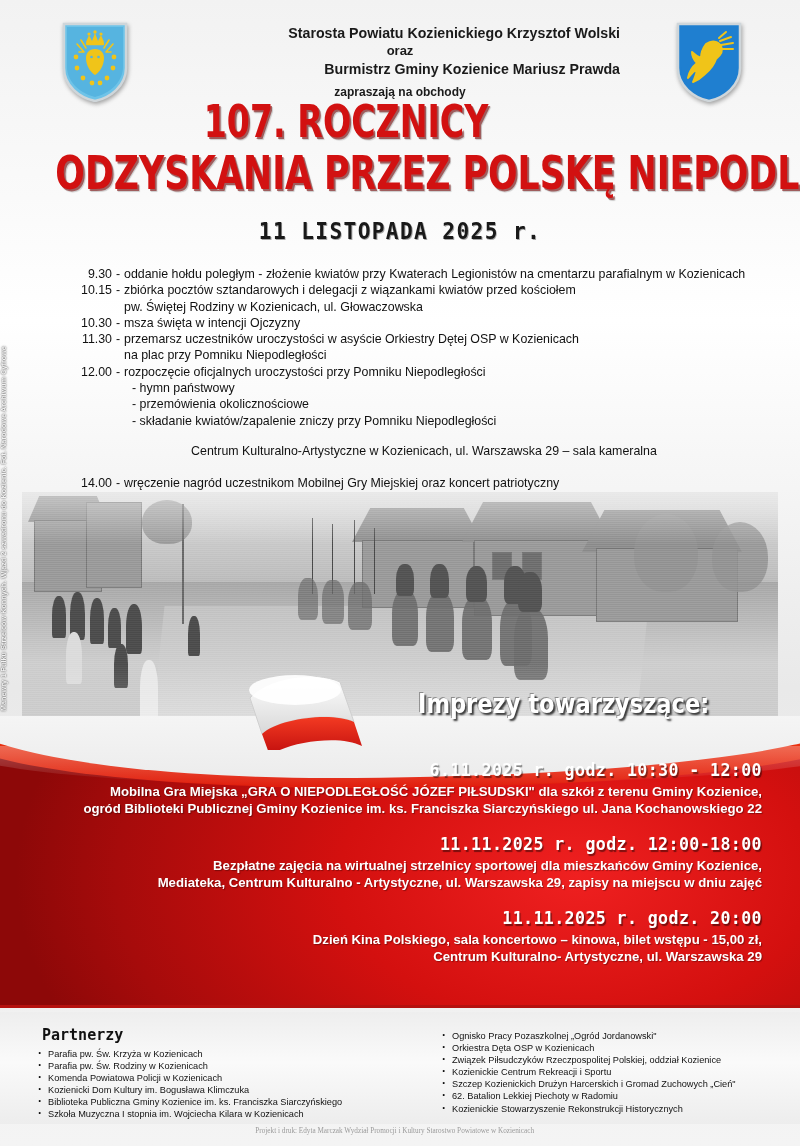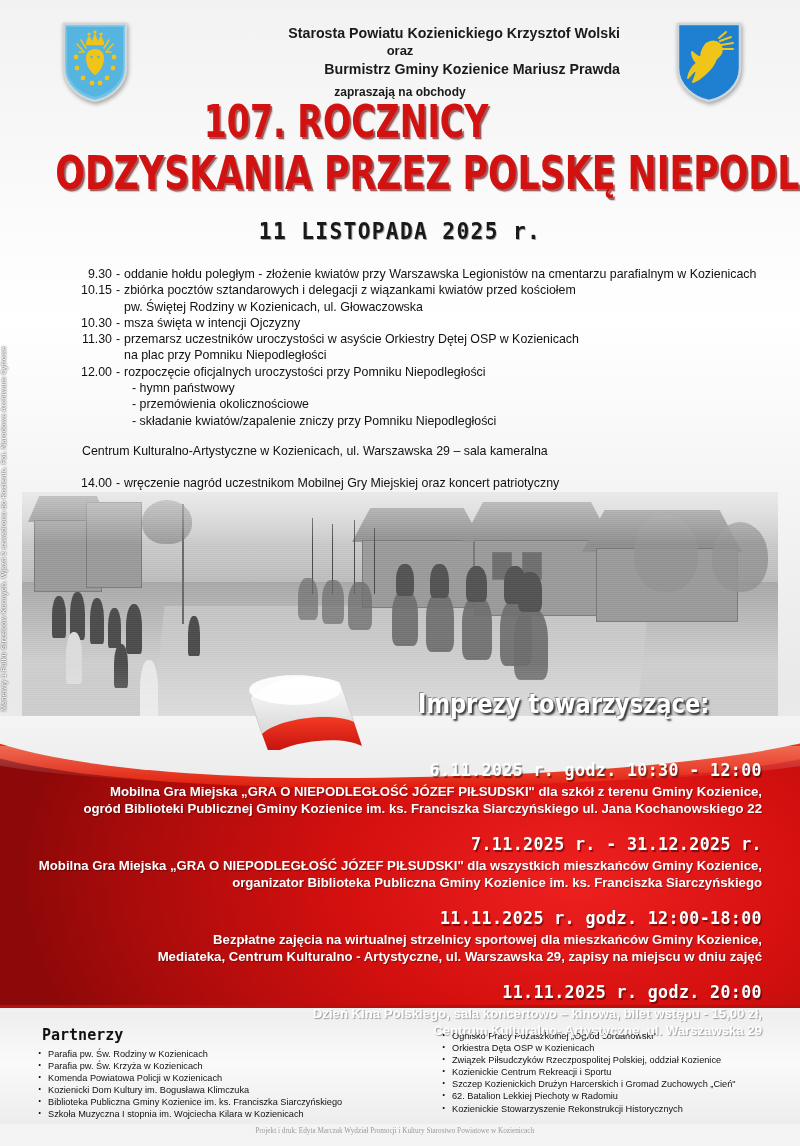--- a/index.html
+++ b/index.html
@@ -56,21 +56,21 @@
   }
 
   
   .schedule{position:absolute;left:66px;top:266px;width:700px;color:#111;font-size:12.4px;line-height:16.3px;}
   .srow{display:flex;}
   .stime{width:46px;text-align:right;flex:0 0 46px;}
   .sdash{width:12px;text-align:center;flex:0 0 12px;}
   .stext{flex:1;}
   .scont{margin-left:58px;}
   .ssub{margin-left:66px;}
-  .svenue{margin-top:14px;margin-left:16px;}
+  .svenue{margin-top:14px;margin-left:16px;text-align:center;}
   .slast{margin-top:16px;}
 
   
   .photo{
     position:absolute;left:22px;top:492px;width:756px;height:238px;
     overflow:hidden;
     background:#8a8a8a;
   }
   .photo .sky{position:absolute;left:0;top:0;width:100%;height:42%;
     background:linear-gradient(180deg,#dcdcdc,#b9b9b9);}
@@ -242,21 +242,21 @@
     <div class="title-1">107. ROCZNICY</div>
     <div class="title-2">ODZYSKANIA PRZEZ POLSKĘ NIEPODLEGŁOŚCI</div>
   </div>
   <div class="date-line">11 LISTOPADA 2025 r.</div>
 
   <div class="schedule">
 
     <div class="srow">
       <div class="stime">9.30</div>
       <div class="sdash">-</div>
-      <div class="stext">oddanie hołdu poległym - złożenie kwiatów przy Warszawska Legionistów na cmentarzu parafialnym w Kozienicach</div>
+      <div class="stext">oddanie hołdu poległym - złożenie kwiatów przy Kwaterach Legionistów na cmentarzu parafialnym w Kozienicach</div>
     </div>
 
     <div class="srow">
       <div class="stime">10.15</div>
       <div class="sdash">-</div>
       <div class="stext">zbiórka pocztów sztandarowych i delegacji z wiązankami kwiatów przed kościołem</div>
     </div>
     <div class="scont">pw. Świętej Rodziny w Kozienicach, ul. Głowaczowska</div>
 
     <div class="srow">
@@ -377,43 +377,38 @@
 
   <div class="imprezy">Imprezy towarzyszące:</div>
 
   <div class="events">
     <div class="event">
       <div class="ev-date">6.11.2025 r. godz. 10:30 - 12:00</div>
       <div class="ev-l">Mobilna Gra Miejska „GRA O NIEPODLEGŁOŚĆ JÓZEF PIŁSUDSKI" dla szkół  z terenu Gminy Kozienice,</div>
       <div class="ev-l">ogród Biblioteki Publicznej Gminy Kozienice im. ks. Franciszka Siarczyńskiego ul. Jana Kochanowskiego 22</div>
     </div>
     <div class="event">
-      <div class="ev-date">7.11.2025 r. - 31.12.2025 r.</div>
-      <div class="ev-l">Mobilna Gra Miejska „GRA O NIEPODLEGŁOŚĆ JÓZEF PIŁSUDSKI" dla wszystkich mieszkańców Gminy Kozienice,</div>
-      <div class="ev-l">organizator Biblioteka Publiczna Gminy Kozienice im. ks. Franciszka Siarczyńskiego</div>
-    </div>
-    <div class="event">
       <div class="ev-date">11.11.2025 r. godz. 12:00-18:00</div>
       <div class="ev-l">Bezpłatne zajęcia na wirtualnej strzelnicy sportowej dla mieszkańców Gminy Kozienice,</div>
       <div class="ev-l">Mediateka, Centrum Kulturalno - Artystyczne, ul. Warszawska 29,  zapisy na miejscu w dniu zajęć</div>
     </div>
     <div class="event">
       <div class="ev-date">11.11.2025 r. godz. 20:00</div>
       <div class="ev-l">Dzień Kina Polskiego, sala koncertowo – kinowa, bilet wstępu - 15,00 zł,</div>
       <div class="ev-l">Centrum Kulturalno- Artystyczne, ul. Warszawska 29</div>
     </div>
   </div>
 
   <div class="partners">
     <div class="p-title">Partnerzy</div>
 
     <div class="p-col c1">
       <ul>
+        <li>Parafia pw. Św. Krzyża w Kozienicach</li>
         <li>Parafia pw. Św. Rodziny w Kozienicach</li>
-        <li>Parafia pw. Św. Krzyża w Kozienicach</li>
         <li>Komenda Powiatowa Policji w Kozienicach</li>
         <li>Kozienicki Dom Kultury im. Bogusława Klimczuka</li>
         <li>Biblioteka Publiczna Gminy Kozienice im. ks. Franciszka Siarczyńskiego</li>
         <li>Szkoła Muzyczna I stopnia im. Wojciecha Kilara w Kozienicach</li>
       </ul>
     </div>
 
     <div class="p-col c2">
       <ul>
         <li>Ognisko Pracy Pozaszkolnej „Ogród Jordanowski"</li>

